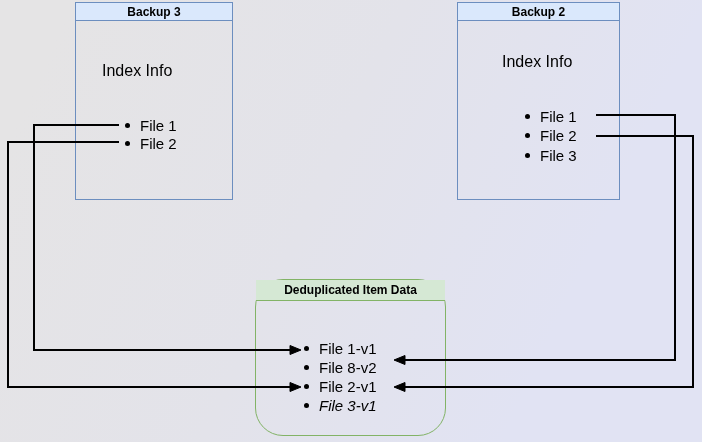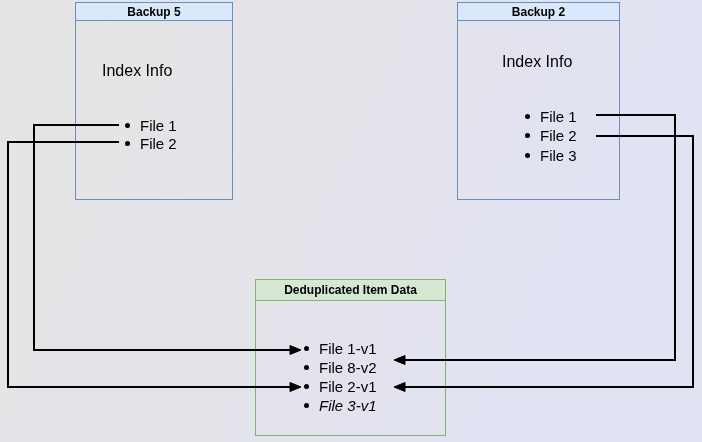--- a/index.html
+++ b/index.html
@@ -22,21 +22,21 @@
     height: 442px;
     background: linear-gradient(115deg, #e5e4e5 8%, #e3e3ea 45%, #e1e3f3 78%);
   }
   .group { display: contents; }
   .node {
     position: absolute;
     border: 1.5px solid var(--backup-border);
     background: transparent;
     z-index: 1;
   }
-  .node.dedup { border-color: var(--dedup-border); }
+  .node.dedup { border-color: var(--dedup-border); border-radius: 28px; }
   .box-header {
     width: 100%;
     height: 18px;
     line-height: 18px;
     text-align: center;
     font-size: 12px;
     font-weight: 700;
     background: var(--backup-header-fill);
     border-bottom: 1.5px solid var(--backup-border);
   }
@@ -82,21 +82,21 @@
   .wires polygon { fill: var(--connector); stroke: var(--connector); stroke-width: 1px; }
 </style>
 </head>
 <body>
 
 <div class="canvas">
 
   
   <section class="group">
     <div class="node" style="left:75px; top:2px; width:158px; height:198px;">
-      <div class="box-header">Backup 5</div>
+      <div class="box-header">Backup 3</div>
     </div>
     <div class="subtitle" style="left:102px; top:61px;">Index Info</div>
     <div class="li" style="left:125px; top:116px;">
       <span class="dot"></span>
       <span>File 1</span>
     </div>
     <div class="li" style="left:125px; top:134px;">
       <span class="dot"></span>
       <span>File 2</span>
     </div>

